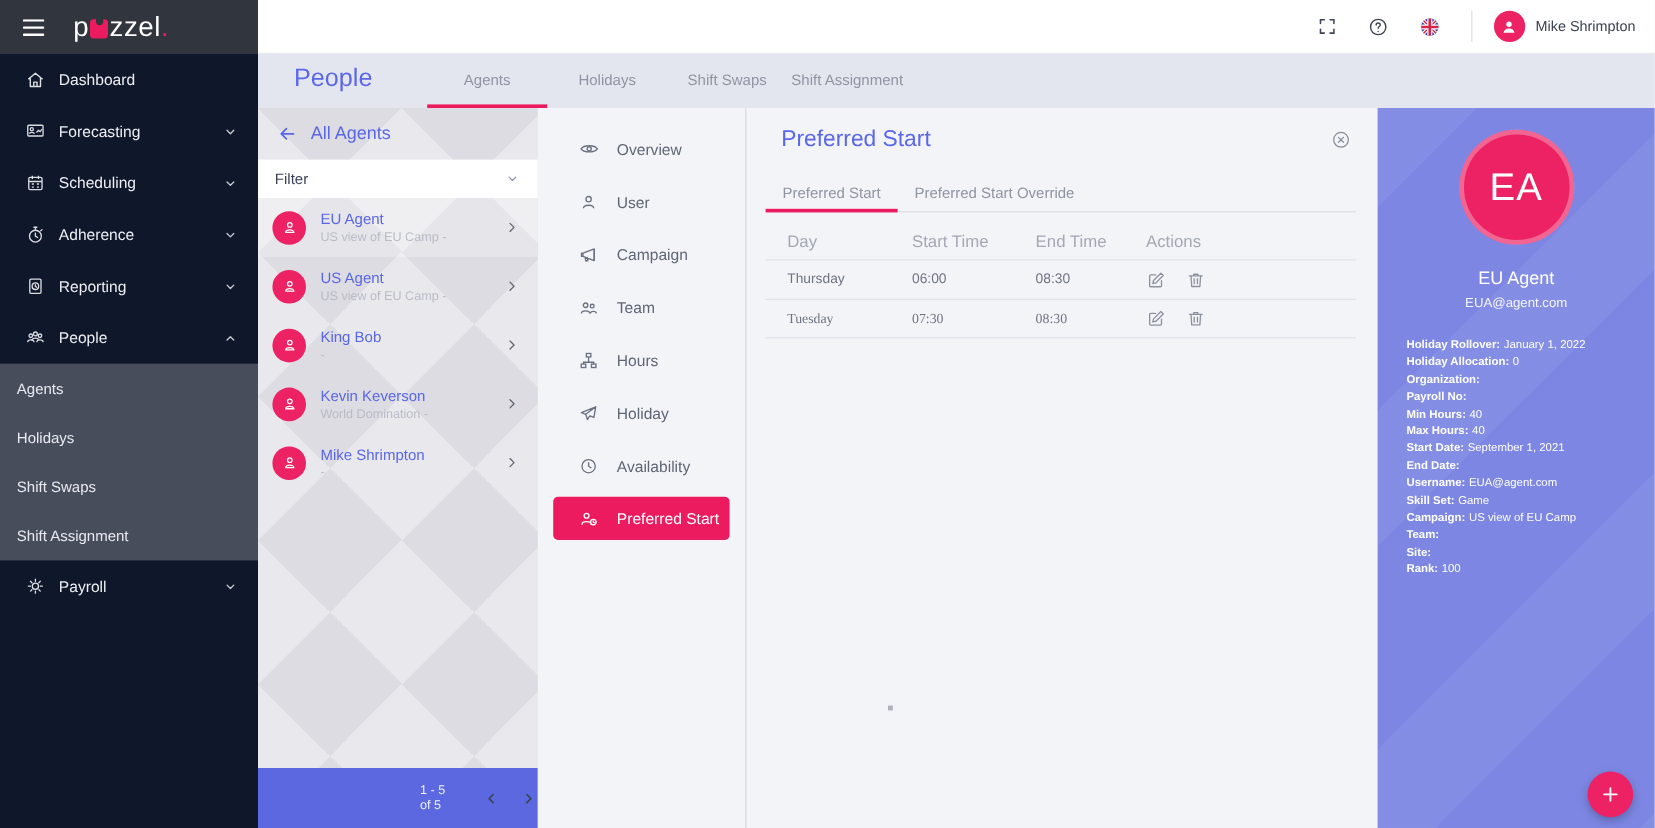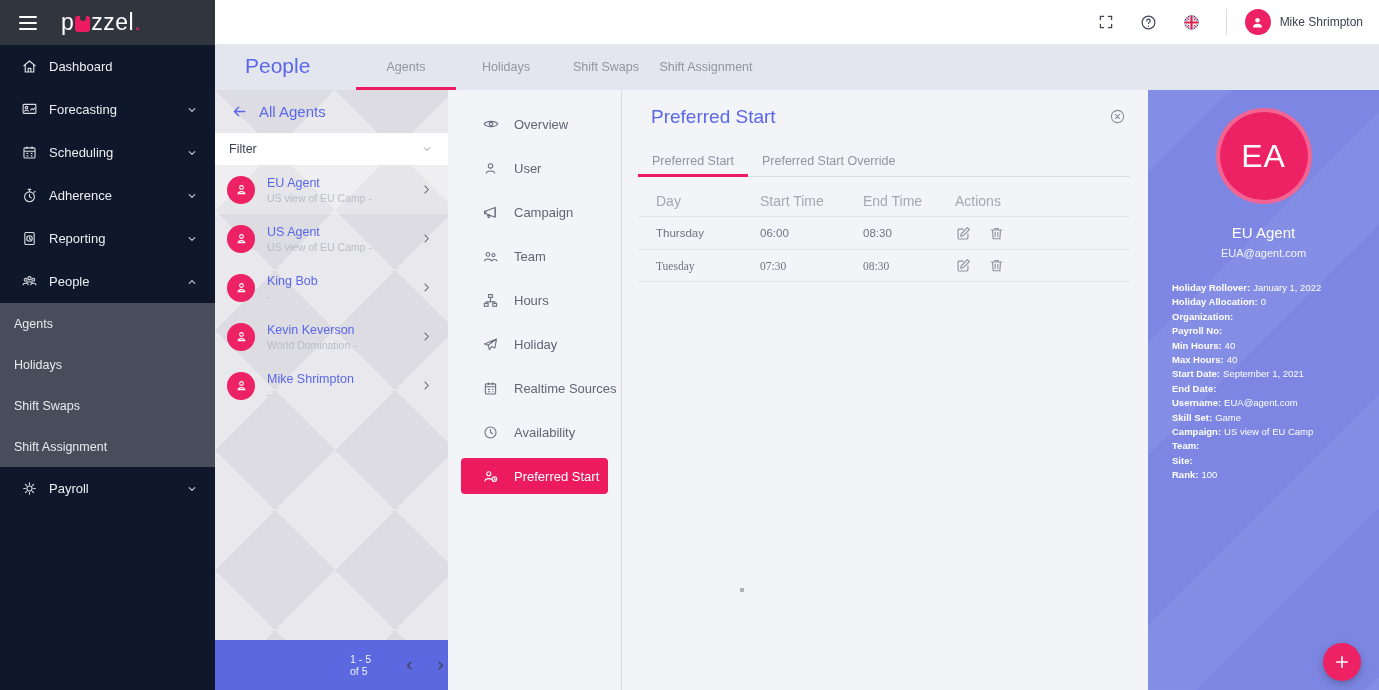--- a/index.html
+++ b/index.html
@@ -442,29 +442,20 @@
     </span>
     <span class="dnlabel">Hours</span>
   </div>
   <div class="dn-item">
     <span class="dnicon">
       <svg width="17" height="17" viewBox="0 0 20 20" fill="none" stroke="currentColor" stroke-width="1.3" stroke-linejoin="round">
           <path d="M17 3.5L3 9.3l4.2 1.6 1.6 5.1 2.4-3.6 4 1.6zM7.2 10.9L17 3.5"></path>
         </svg>
     </span>
     <span class="dnlabel">Holiday</span>
-  </div>
-  <div class="dn-item">
-    <span class="dnicon">
-      <svg width="17" height="17" viewBox="0 0 20 20" fill="none" stroke="currentColor" stroke-width="1.3">
-          <rect x="4" y="4.5" width="12" height="12" rx="1.2"></rect>
-          <path d="M4 8h12M7.5 3v3M12.5 3v3M7 11h2.5M7 13.8h2.5M12 11h1.5M12 13.8h1.5"></path>
-        </svg>
-    </span>
-    <span class="dnlabel">Realtime Sources</span>
   </div>
   <div class="dn-item">
     <span class="dnicon">
       <svg width="17" height="17" viewBox="0 0 20 20" fill="none" stroke="currentColor" stroke-width="1.3" stroke-linecap="round">
           <circle cx="10" cy="10" r="6.5"></circle>
           <path d="M10 6.5V10l2.4 1.5"></path>
         </svg>
     </span>
     <span class="dnlabel">Availability</span>
   </div>

